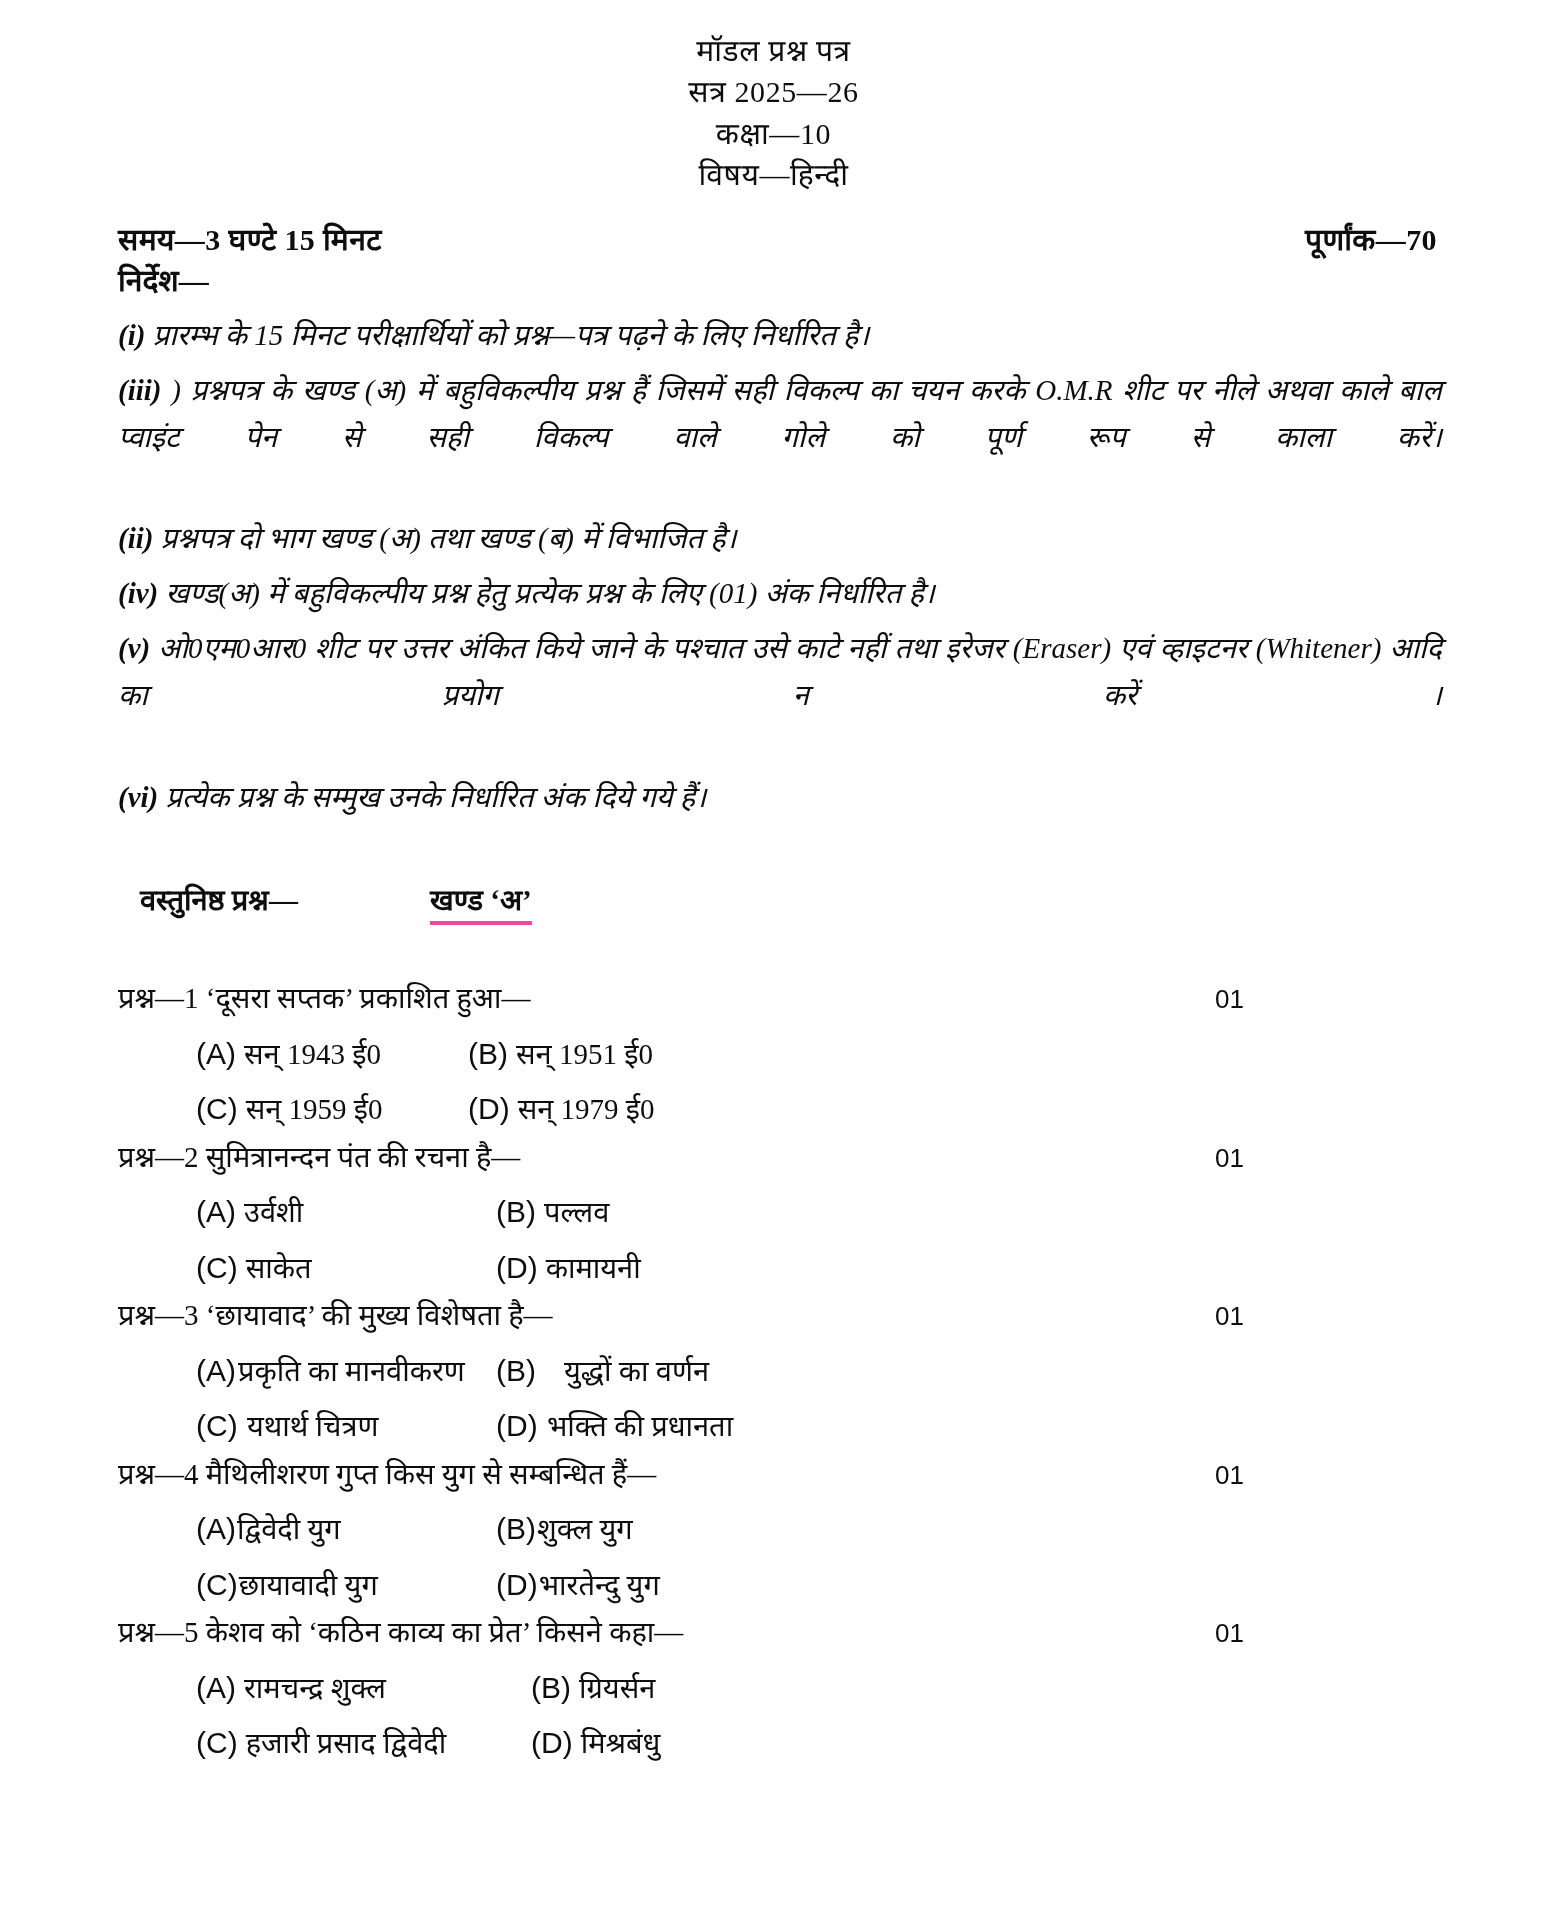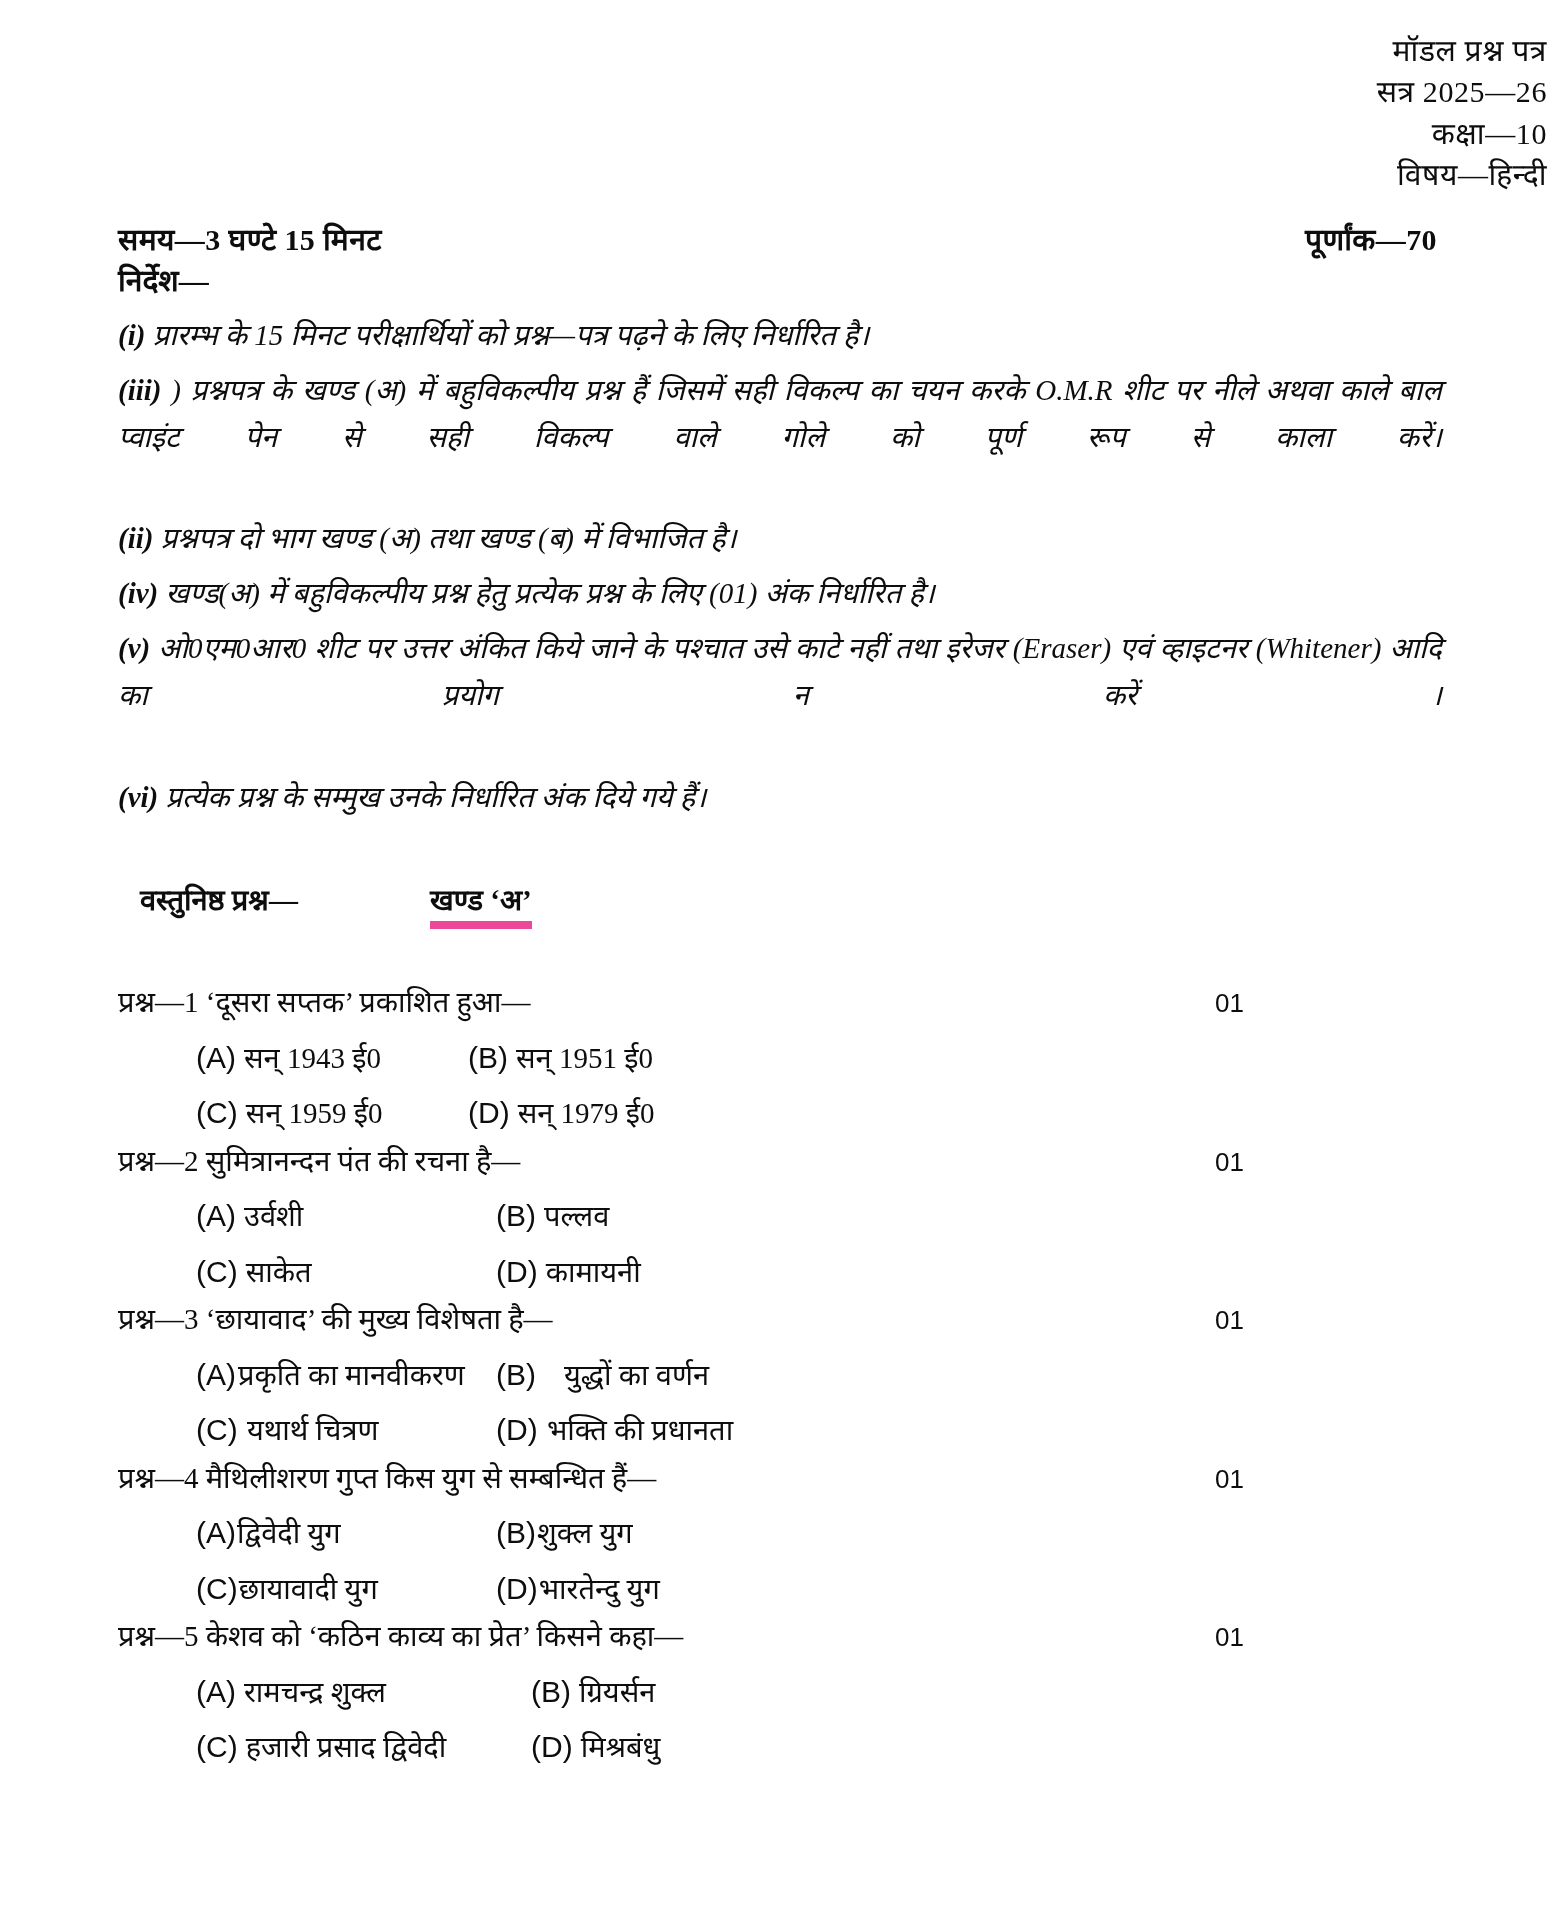--- a/index.html
+++ b/index.html
@@ -20,21 +20,21 @@
     position: relative;
     width: 1547px;
     height: 1914px;
     padding: 0;
     box-sizing: border-box;
     background: #ffffff;
   }
 
   
   .header {
-    text-align: right;
+    text-align: center;
     padding-top: 30px;
   }
   .header-line {
     font-size: 30px;
     line-height: 1.38;
     letter-spacing: 0.6px;
     font-weight: 400;
   }
 
   
@@ -89,21 +89,21 @@
     gap: 0;
   }
   .section-head .objective {
     font-size: 29px;
     font-weight: 700;
     width: 290px;
   }
   .section-head .khand {
     font-size: 29px;
     font-weight: 700;
-    border-bottom: 8px solid #ec4899;
+    border-bottom: 4px solid #ec4899;
     padding-bottom: 3px;
   }
 
   
   .questions {
     margin-top: 52px;
     padding: 0 118px 0 118px;
   }
   .q-block {
     margin-bottom: 4px;

